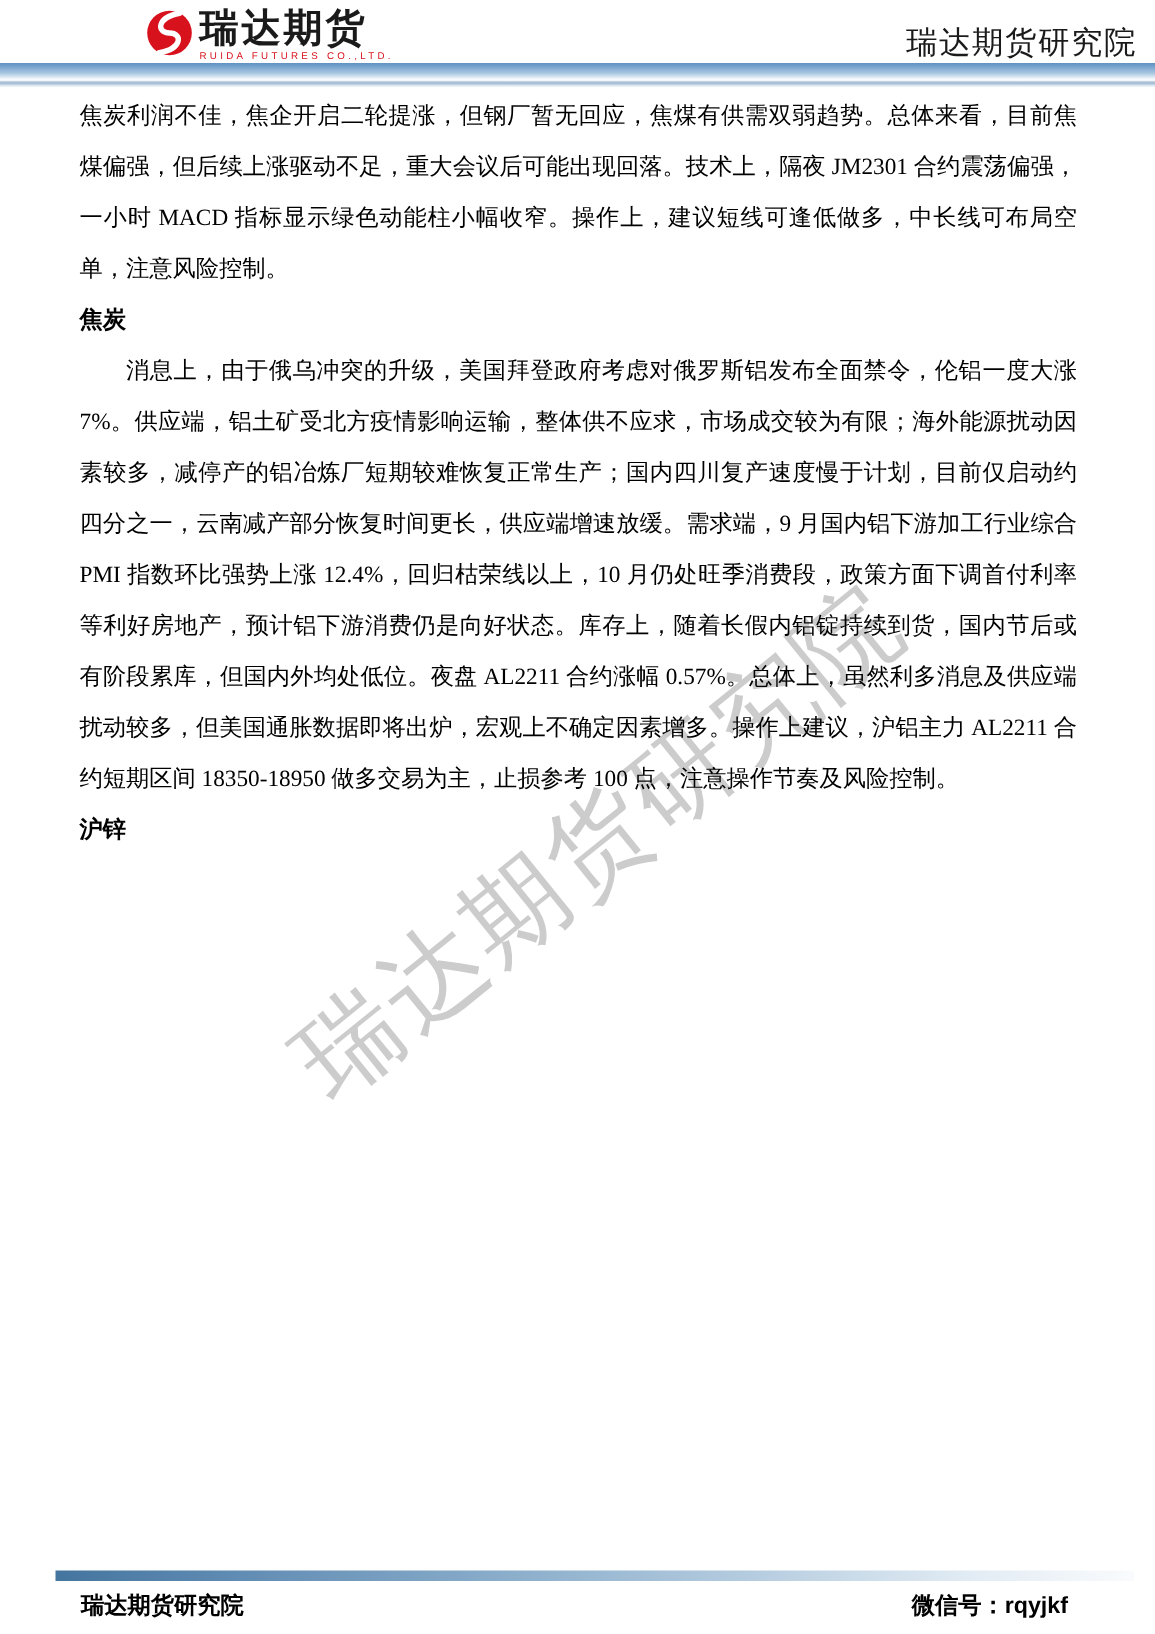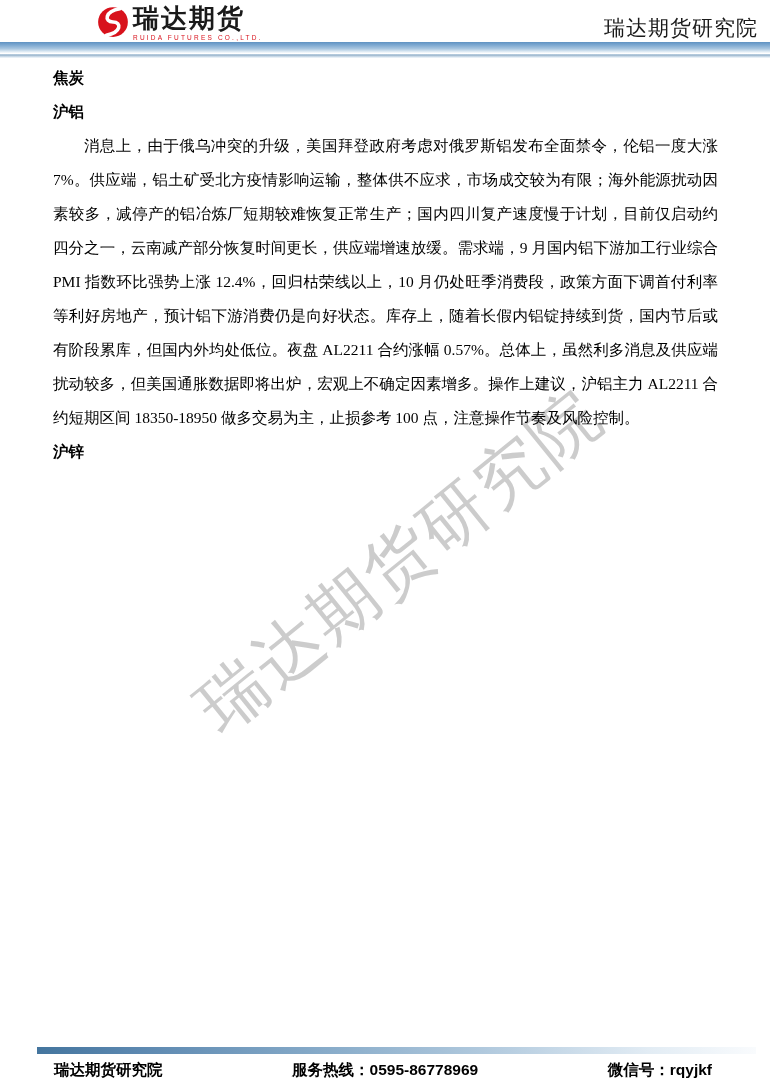--- a/index.html
+++ b/index.html
@@ -96,29 +96,28 @@
         <span class="brand-sub">RUIDA FUTURES CO.,LTD.</span>
       </div>
     </div>
     <div class="institute-title">瑞达期货研究院</div>
   </div>
   <div class="header-bar"></div>
 
   <div class="watermark">瑞达期货研究院</div>
 
   <div class="content">
+    <p class="para">焦炭利润不佳，焦企开启二轮提涨，但钢厂暂无回应，焦煤有供需双弱趋势。总体来看，目前焦煤偏强，但后续上涨驱动不足，重大会议后可能出现回落。技术上，隔夜 JM2301 合约震荡偏强，一小时 MACD 指标显示绿色动能柱小幅收窄。操作上，建议短线可逢低做多，中长线可布局空单，注意风险控制。</p>
 
     <p class="section-title">焦炭</p>
 
-    <p class="section-title">沪铝</p>
     <p class="para para-indent">消息上，由于俄乌冲突的升级，美国拜登政府考虑对俄罗斯铝发布全面禁令，伦铝一度大涨 7%。供应端，铝土矿受北方疫情影响运输，整体供不应求，市场成交较为有限；海外能源扰动因素较多，减停产的铝冶炼厂短期较难恢复正常生产；国内四川复产速度慢于计划，目前仅启动约四分之一，云南减产部分恢复时间更长，供应端增速放缓。需求端，9 月国内铝下游加工行业综合 PMI 指数环比强势上涨 12.4%，回归枯荣线以上，10 月仍处旺季消费段，政策方面下调首付利率等利好房地产，预计铝下游消费仍是向好状态。库存上，随着长假内铝锭持续到货，国内节后或有阶段累库，但国内外均处低位。夜盘 AL2211 合约涨幅 0.57%。总体上，虽然利多消息及供应端扰动较多，但美国通胀数据即将出炉，宏观上不确定因素增多。操作上建议，沪铝主力 AL2211 合约短期区间 18350-18950 做多交易为主，止损参考 100 点，注意操作节奏及风险控制。</p>
 
     <p class="section-title">沪锌</p>
   </div>
 
   <div class="footer-bar"></div>
   <div class="footer-row">
     <span class="footer-item">瑞达期货研究院</span>
-    <span class="footer-item"><span>服务热线：</span><span>0595-86778969</span></span>
     <span class="footer-item"><span>微信号：</span><span>rqyjkf</span></span>
   </div>
 
 </div>
 
 </body></html>

